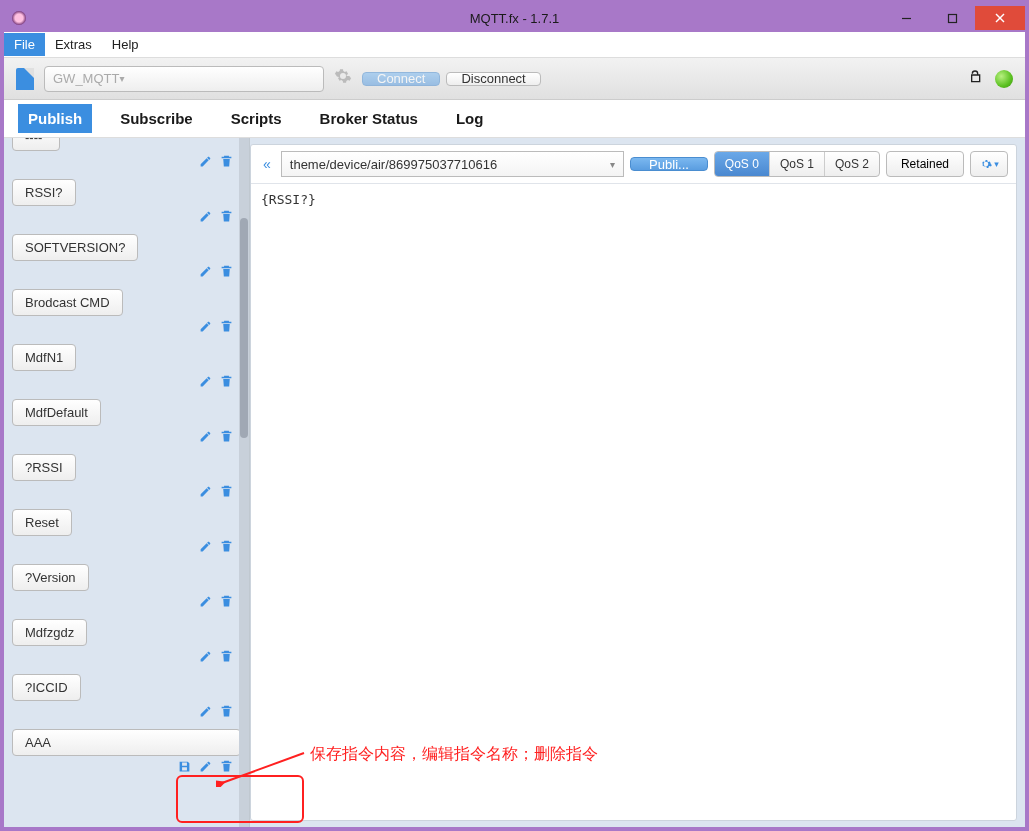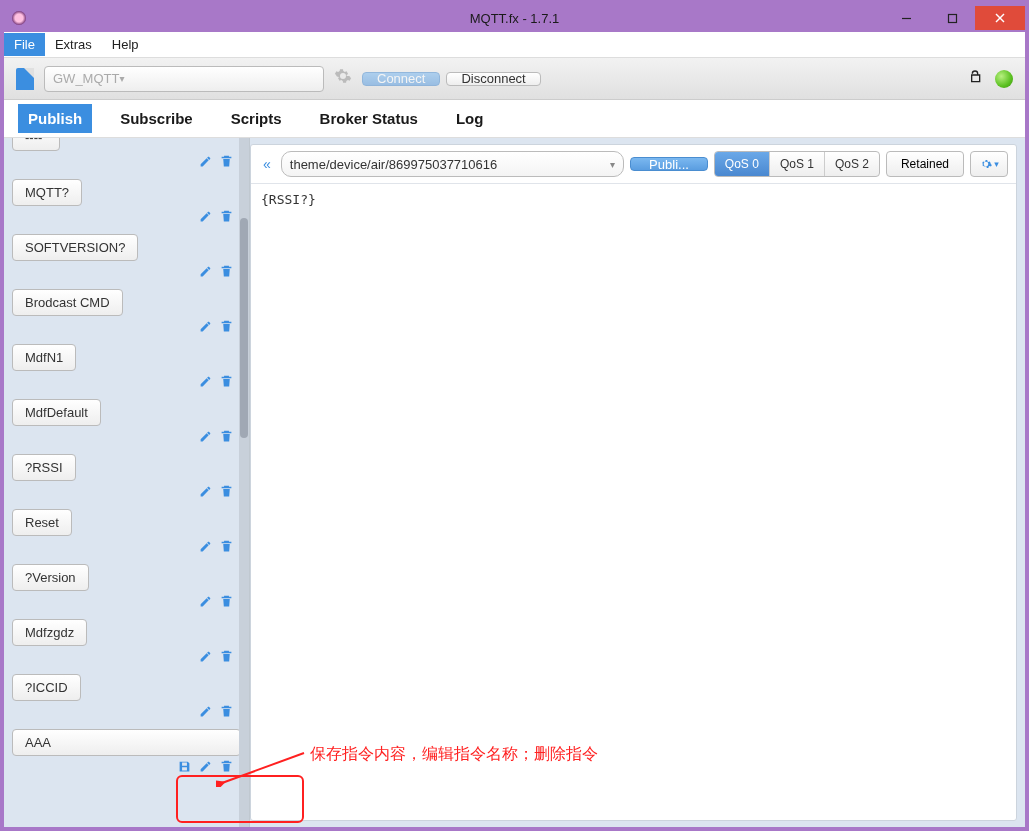--- a/index.html
+++ b/index.html
@@ -41,21 +41,21 @@
 .side-btn { display: inline-block; background: linear-gradient(#fff,#eee); border: 1px solid #bbb; border-radius: 4px; padding: 5px 12px; font-size: 13px; color: #333; min-width: 48px; }
 .side-btn.full { display:block; }
 .side-tools { display: flex; justify-content: flex-end; gap: 8px; padding: 4px 8px 4px 0; }
 .side-tools .ico { color: #3b8ee0; font-size: 13px; cursor: pointer; }
 .scrollbar { position: absolute; right: 0; top: 0; bottom: 0; width: 10px; background: #c8d0da; }
 .scrollbar .thumb { position: absolute; left: 1px; right: 1px; top: 80px; height: 220px; background: #a0a8b4; border-radius: 4px; }
 
 .content { flex: 1; background: #fff; margin: 6px 8px 6px 0; border-radius: 3px; border: 1px solid #ccd4dd; display: flex; flex-direction: column; overflow: hidden; }
 .pubrow { display: flex; align-items: center; gap: 6px; padding: 6px 8px; border-bottom: 1px solid #e0e4ea; flex-wrap: nowrap; }
 .collapse-icon { color: #3b8ee0; font-size: 14px; padding: 0 4px; }
-.topic-input { flex: 1; height: 26px; border: 1px solid #bbb; border-radius: 10px; background: linear-gradient(#fff,#f4f4f4); display: flex; align-items: center; padding: 12px 8px; font-size: 13px; color: #333; justify-content: space-between; }
+.topic-input { flex: 1; height: 26px; border: 1px solid #bbb; border-radius: 0; background: linear-gradient(#fff,#f4f4f4); display: flex; align-items: center; padding: 12px 8px; font-size: 13px; color: #333; justify-content: space-between; }
 .topic-input .caret { color: #888; font-size: 10px; }
 .qos-group { display: flex; background: linear-gradient(#fff,#eee); border: 1px solid #bbb; border-radius: 4px; overflow: hidden; height: 26px; }
 .qos-group .qos { padding: 0 10px; display: flex; align-items: center; font-size: 12px; color: #333; border-right: 1px solid #ccc; }
 .qos-group .qos:last-child { border-right: none; }
 .qos-group .qos.sel { background: linear-gradient(#6aa8e8,#4a88d0); color: #fff; }
 .retained { height: 26px; padding: 0 14px; border: 1px solid #bbb; border-radius: 4px; background: linear-gradient(#fff,#eee); font-size: 12px; display: flex; align-items: center; }
 .settings-mini { height: 26px; width: 38px; border: 1px solid #bbb; border-radius: 4px; background: linear-gradient(#fff,#eee); display: flex; align-items: center; justify-content: center; color: #3b8ee0; font-size: 12px; }
 .payload { flex: 1; padding: 8px 10px; font-size: 13px; color: #333; font-family: Consolas, monospace; }
 
 .annot-box { position: absolute; left: 172px; bottom: 4px; width: 128px; height: 48px; border: 2px solid #ff2020; border-radius: 6px; pointer-events: none; }
@@ -133,21 +133,21 @@
     <div class="sidebar">
       <div class="side-inner" id="side-inner">
           <div class="side-item"><div class="side-btn">----</div><div class="side-tools">
               <span class="ico"><svg class="edit-ico" viewBox="0 0 16 16">
                   <path fill="#3b8ee0" d="M2 11.5V14h2.5l7.4-7.4-2.5-2.5L2 11.5zM13.7 4.8a.7.7 0 000-1l-1.5-1.5a.7.7 0 00-1 0l-1.2 1.2 2.5 2.5 1.2-1.2z"></path>
                 </svg></span>
               <span class="ico"><svg class="edit-ico" viewBox="0 0 16 16">
                   <path fill="#3b8ee0" d="M5 2V1h6v1h3v2H2V2h3zm-1 3h8l-.7 9H4.7L4 5z"></path>
                 </svg></span>
             </div></div>
-          <div class="side-item"><div class="side-btn">MQTT?</div><div class="side-tools">
+          <div class="side-item"><div class="side-btn">RSSI?</div><div class="side-tools">
               <span class="ico"><svg class="edit-ico" viewBox="0 0 16 16">
                   <path fill="#3b8ee0" d="M2 11.5V14h2.5l7.4-7.4-2.5-2.5L2 11.5zM13.7 4.8a.7.7 0 000-1l-1.5-1.5a.7.7 0 00-1 0l-1.2 1.2 2.5 2.5 1.2-1.2z"></path>
                 </svg></span>
               <span class="ico"><svg class="edit-ico" viewBox="0 0 16 16">
                   <path fill="#3b8ee0" d="M5 2V1h6v1h3v2H2V2h3zm-1 3h8l-.7 9H4.7L4 5z"></path>
                 </svg></span>
             </div></div>
           <div class="side-item"><div class="side-btn">SOFTVERSION?</div><div class="side-tools">
               <span class="ico"><svg class="edit-ico" viewBox="0 0 16 16">
                   <path fill="#3b8ee0" d="M2 11.5V14h2.5l7.4-7.4-2.5-2.5L2 11.5zM13.7 4.8a.7.7 0 000-1l-1.5-1.5a.7.7 0 00-1 0l-1.2 1.2 2.5 2.5 1.2-1.2z"></path>

